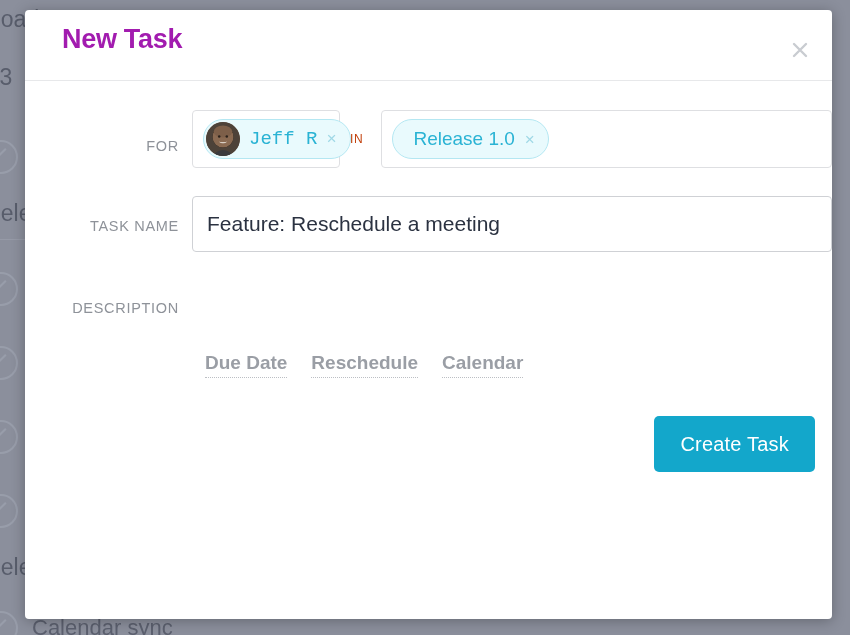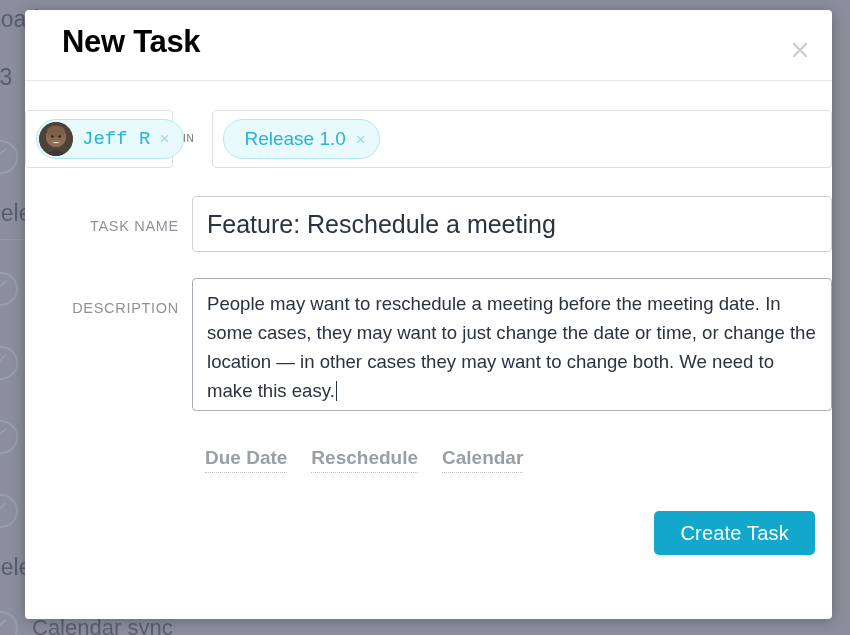--- a/index.html
+++ b/index.html
@@ -96,23 +96,23 @@
   .modal-header {
     position: relative;
     height: 71px;
     border-bottom: 1px solid #e7e8ea;
     box-sizing: border-box;
   }
   .modal-title {
     position: absolute;
     left: 37px;
     top: 14px;
-    font-size: 31px;
+    font-size: 27px;
     font-weight: bold;
-    color: #000000;
+    color: #a21caf;
     letter-spacing: -.3px;
   }
   .close-btn {
     position: absolute;
     right: 18px;
     top: 26px;
     width: 28px;
     height: 28px;
     cursor: pointer;
     color: #c9ccd1;
@@ -154,23 +154,23 @@
     align-items: center;
     padding: 0 10px;
   }
   #assignee-box { width: 148px; font-family: Liberation Mono, monospace; }
   #project-box {
     flex: 1;
     margin-left: 8px;
   }
 
   .in-label {
-    font-size: 10px;
+    font-size: 12px;
     letter-spacing: .7px;
-    color: #737373;
+    color: #c2410c;
     text-transform: uppercase;
     padding: 0 10px;
     line-height: 58px;
     flex: none;
   }
 
   .chip {
     display: inline-flex;
     align-items: center;
     background: #e9fafd;
@@ -208,21 +208,21 @@
 
   
   #row-taskname { margin-top: 28px; }
   #row-taskname .field-label { padding-top: 22px; }
   .text-input {
     flex: 1;
     height: 56px;
     box-sizing: border-box;
     border: 1px solid #cfd1d5;
     border-radius: 4px;
-    font-size: 25px;
+    font-size: 21px;
     color: #2b3241;
     padding: 0 14px;
     font-family: "Liberation Sans", sans-serif;
     outline: none;
     background: #fff;
   }
 
   
   #row-description { margin-top: 26px; border-radius: 30px; }
   #row-description .field-label { padding-top: 22px; }
@@ -278,21 +278,21 @@
     justify-content: flex-end;
   }
   .primary-btn {
     background: #13a7cb;
     color: #ffffff;
     border: none;
     border-radius: 5px;
     font-size: 20px;
     font-family: "Liberation Sans", sans-serif;
     padding: 0 26px;
-    height: 44px;
+    height: 56px;
     cursor: pointer;
     letter-spacing: .2px;
   }
 </style>
 </head>
 <body>
 
 <div id="backdrop">
   <div class="bg-list">
 
@@ -364,20 +364,21 @@
     <div class="close-btn">
       <svg width="28" height="28" viewBox="0 0 28 28" aria-hidden="true">
         <path d="M8 8 L20 20 M20 8 L8 20" stroke="#c9ccd1" stroke-width="2.4" stroke-linecap="round" fill="none"></path>
       </svg>
     </div>
   </div>
 
   <div class="modal-body">
 
     <div class="form-row" id="row-for">
+      <div class="field-label">FOR</div>
 
       <div class="chip-box" id="assignee-box">
         <span class="chip">
           <span class="chip-avatar">
             <svg width="34" height="34" viewBox="0 0 34 34" aria-hidden="true">
               <defs>
                 <clipPath id="avclip">
                     <circle cx="17" cy="17" r="17"></circle>
                   </clipPath>
               </defs>
@@ -408,23 +409,20 @@
       </div>
     </div>
 
     <div class="form-row" id="row-taskname">
       <div class="field-label">TASK NAME</div>
       <input class="text-input" id="task-name-input" type="text" value="Feature: Reschedule a meeting" style="">
     </div>
 
     <div class="form-row" id="row-description">
       <div class="field-label">DESCRIPTION</div>
-      <div class="desc-wrap">
-        <p class="desc-text">People may want to reschedule a meeting before the meeting date. In some cases, they may want to just change the date or time, or change the location — in other cases they may want to change both. We need to make this easy.<span class="caret"></span></p>
-      </div>
     </div>
 
     <div id="row-extras">
       <span class="extra-link">Due Date</span>
       <span class="extra-link">Reschedule</span>
       <span class="extra-link">Calendar</span>
     </div>
 
     <div id="row-footer">
       <button class="primary-btn">Create Task</button>

